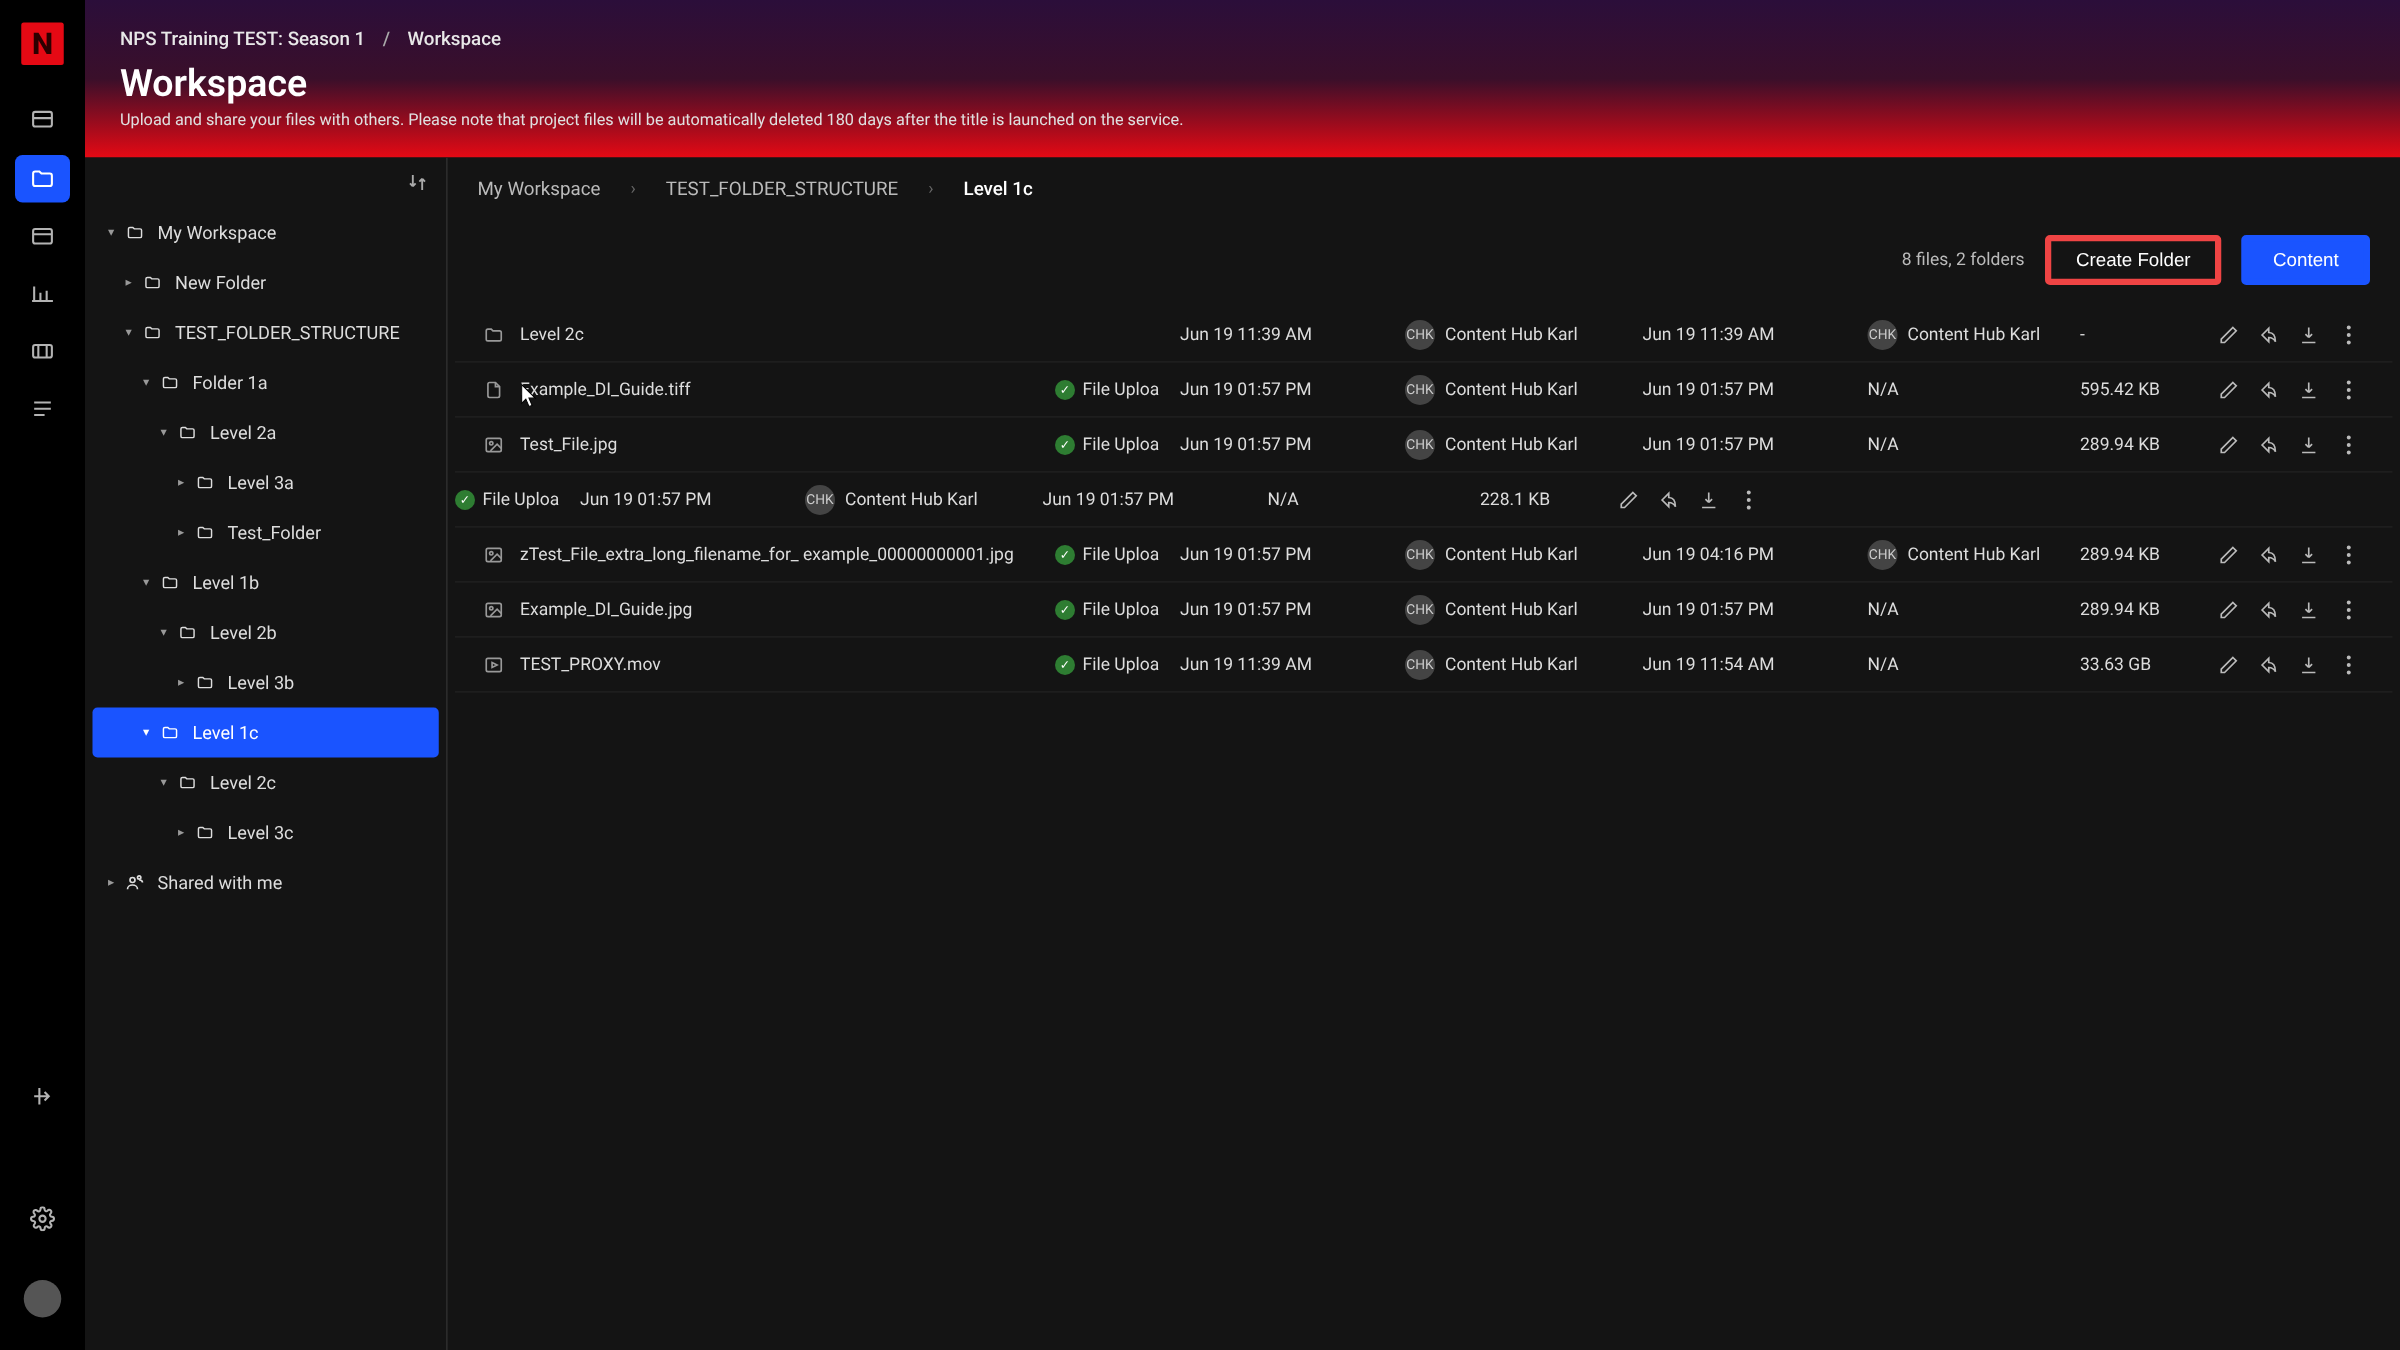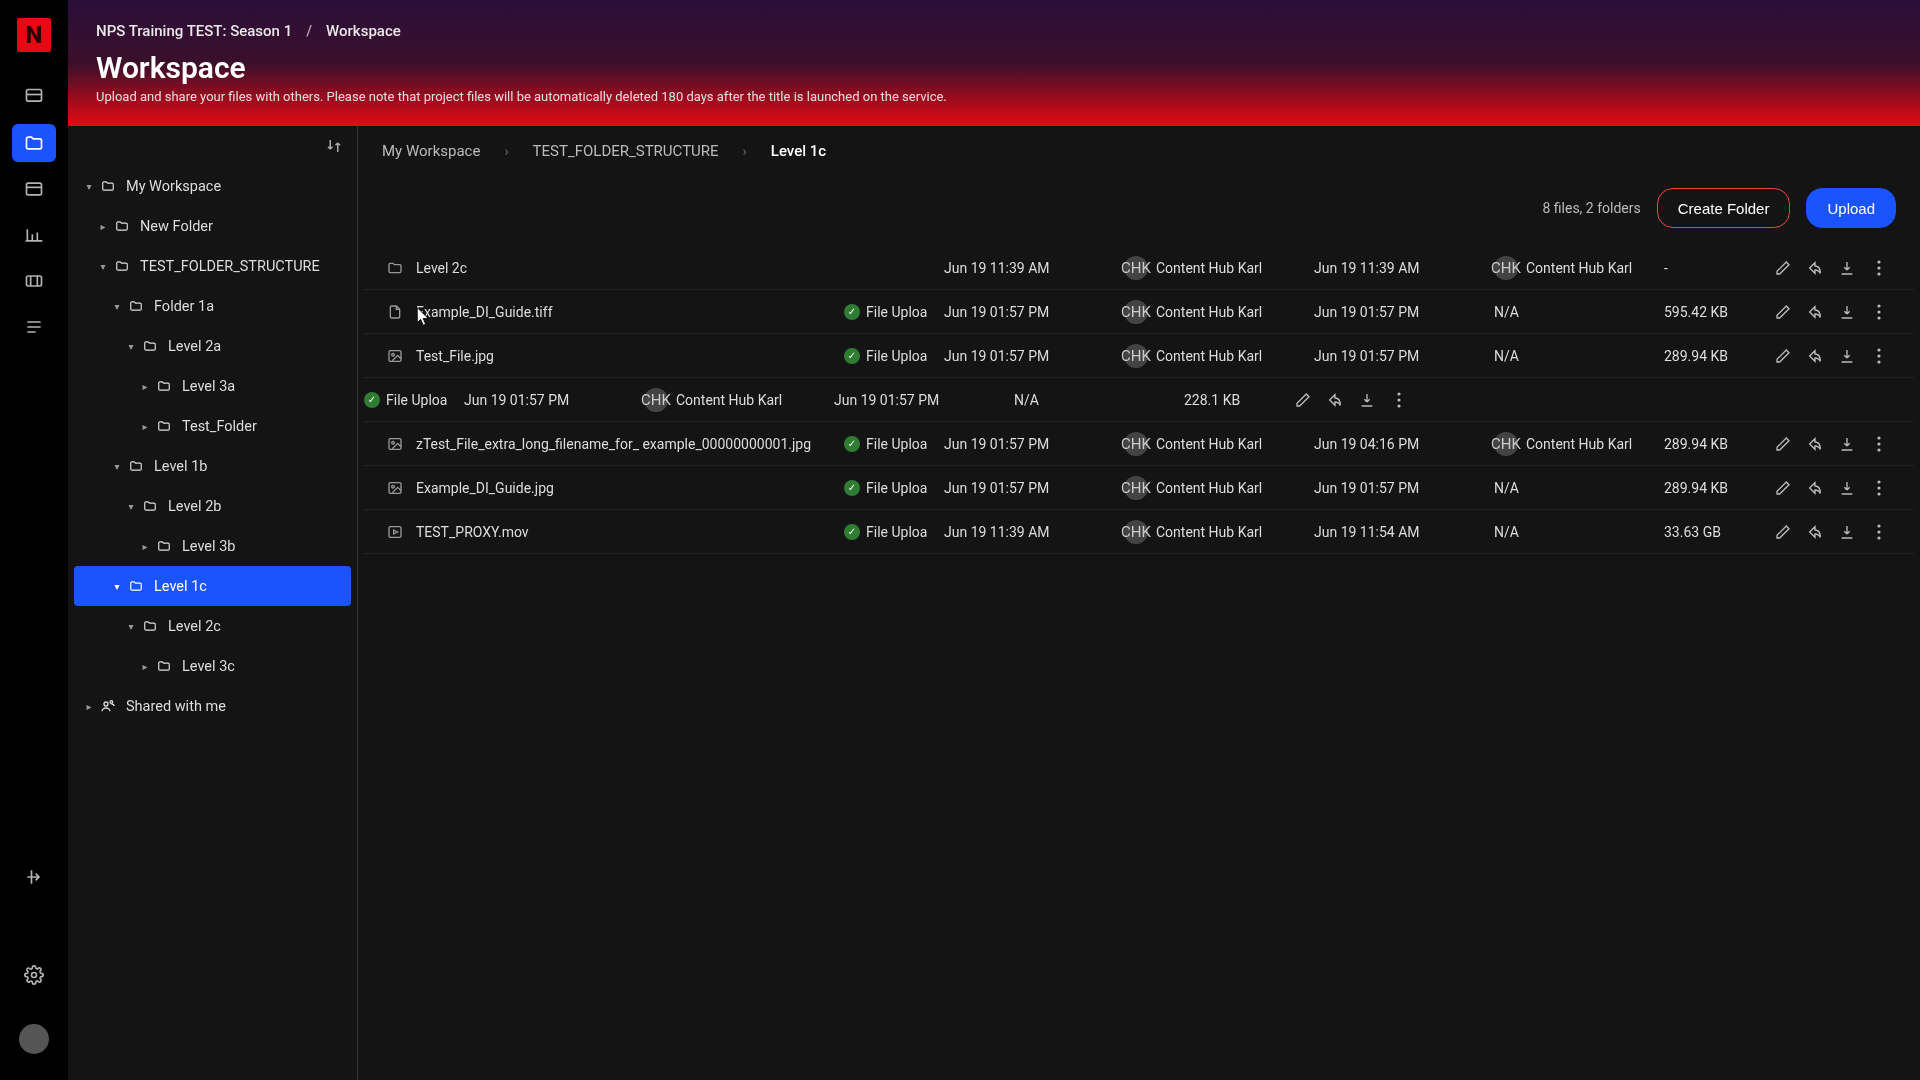--- a/index.html
+++ b/index.html
@@ -39,42 +39,42 @@
 
 
 .file-area { flex: 1; display: flex; flex-direction: column; overflow: hidden; }
 .file-header { display: flex; align-items: center; justify-content: space-between; padding: 16px 24px 0 24px; }
 .crumbs2 { display: flex; align-items: center; gap: 24px; font-size: 15px; color: #bbb; }
 .crumbs2 .chev { color: #666; font-size: 14px; }
 .crumbs2 .cur { color: #fff; font-weight: 500; }
 
 .actions-row { display: flex; align-items: center; justify-content: flex-end; gap: 16px; padding: 28px 24px 18px 24px; }
 .actions-wrap { display: flex; align-items: center; gap: 16px; }
-.btn { height: 40px; padding: 0 20px; border-radius: 16px; border: 1px solid #ef4444; background: transparent; color: #fff; font-size: 15px; cursor: pointer; }
+.btn { height: 40px; padding: 0 20px; border-radius: 4px; border: 5px solid #ef4444; background: transparent; color: #fff; font-size: 15px; cursor: pointer; }
 .btn.primary { background: #1a54ff; border-color: #1a54ff; }
 
 
 .table { flex: 1; overflow: auto; padding: 0 6px; }
 .thead { display: flex; align-items: center; height: 50px; background: #1f1f1f; border-top: 1px solid #333; border-bottom: 1px solid #333; color: #aaa; font-size: 14px; font-weight: 500; position: sticky; top: 0; }
 .col-name { width: 480px; padding-left: 22px; }
 .col-transfer { width: 100px; }
 .col-uploadedon { width: 180px; }
 .col-uploadedby { width: 190px; }
 .col-updatedon { width: 180px; }
 .col-updatedby { width: 170px; }
 .col-size { width: 110px; }
 .col-action { width: 140px; }
 
 .trow { display: flex; align-items: center; height: 44px; border-bottom: 1px solid #222; color: #ddd; font-size: 14px; }
 .name-cell { display: flex; align-items: center; gap: 12px; padding-left: 22px; }
 .file-icon { width: 18px; height: 18px; display: flex; align-items: center; justify-content: center; color: #999; }
 .transfer-cell { display: flex; align-items: center; gap: 6px; overflow: hidden; white-space: nowrap; }
 .status-dot { width: 16px; height: 16px; border-radius: 50%; background: #2e7d32; display: flex; align-items: center; justify-content: center; font-size: 10px; color: #fff; flex-shrink: 0; }
 .user-cell { display: flex; align-items: center; gap: 8px; }
-.avatar-chip { width: 24px; height: 24px; border-radius: 50%; background: #444; display: flex; align-items: center; justify-content: center; font-size: 15px; color: #ccc; flex-shrink: 0; }
+.avatar-chip { width: 24px; height: 24px; border-radius: 50%; background: #444; display: flex; align-items: center; justify-content: center; font-size: 11px; color: #ccc; flex-shrink: 0; }
 .action-cell { display: flex; align-items: center; gap: 14px; color: #bbb; }
 .action-icon { cursor: pointer; width: 18px; height: 18px; display: flex; align-items: center; justify-content: center; }
 
 .cursor { position: absolute; width: 20px; height: 24px; pointer-events: none; }
 
 svg { display: block; }
 </style>
 </head>
 <body>
 
@@ -300,21 +300,21 @@
             <span class="chev">›</span>
             <span>TEST_FOLDER_STRUCTURE</span>
             <span class="chev">›</span>
             <span class="cur">Level 1c</span>
           </div>
         </div>
         <div class="actions-row">
           <div class="actions-wrap">
             <span style="color:#bbb">8 files, 2 folders</span>
             <button class="btn">Create Folder</button>
-            <button class="btn primary">Upload</button>
+            <button class="btn primary">Content</button>
           </div>
         </div>
 
         <div class="table">
           <div id="tbody">
               <div class="trow">
     <div class="col-name name-cell">
       <span class="file-icon">
                     <svg width="16" height="16" viewBox="0 0 24 24" fill="none" stroke="currentColor" stroke-width="2">
                       <path d="M3 7a2 2 0 0 1 2-2h4l2 2h8a2 2 0 0 1 2 2v8a2 2 0 0 1-2 2H5a2 2 0 0 1-2-2z"></path>

